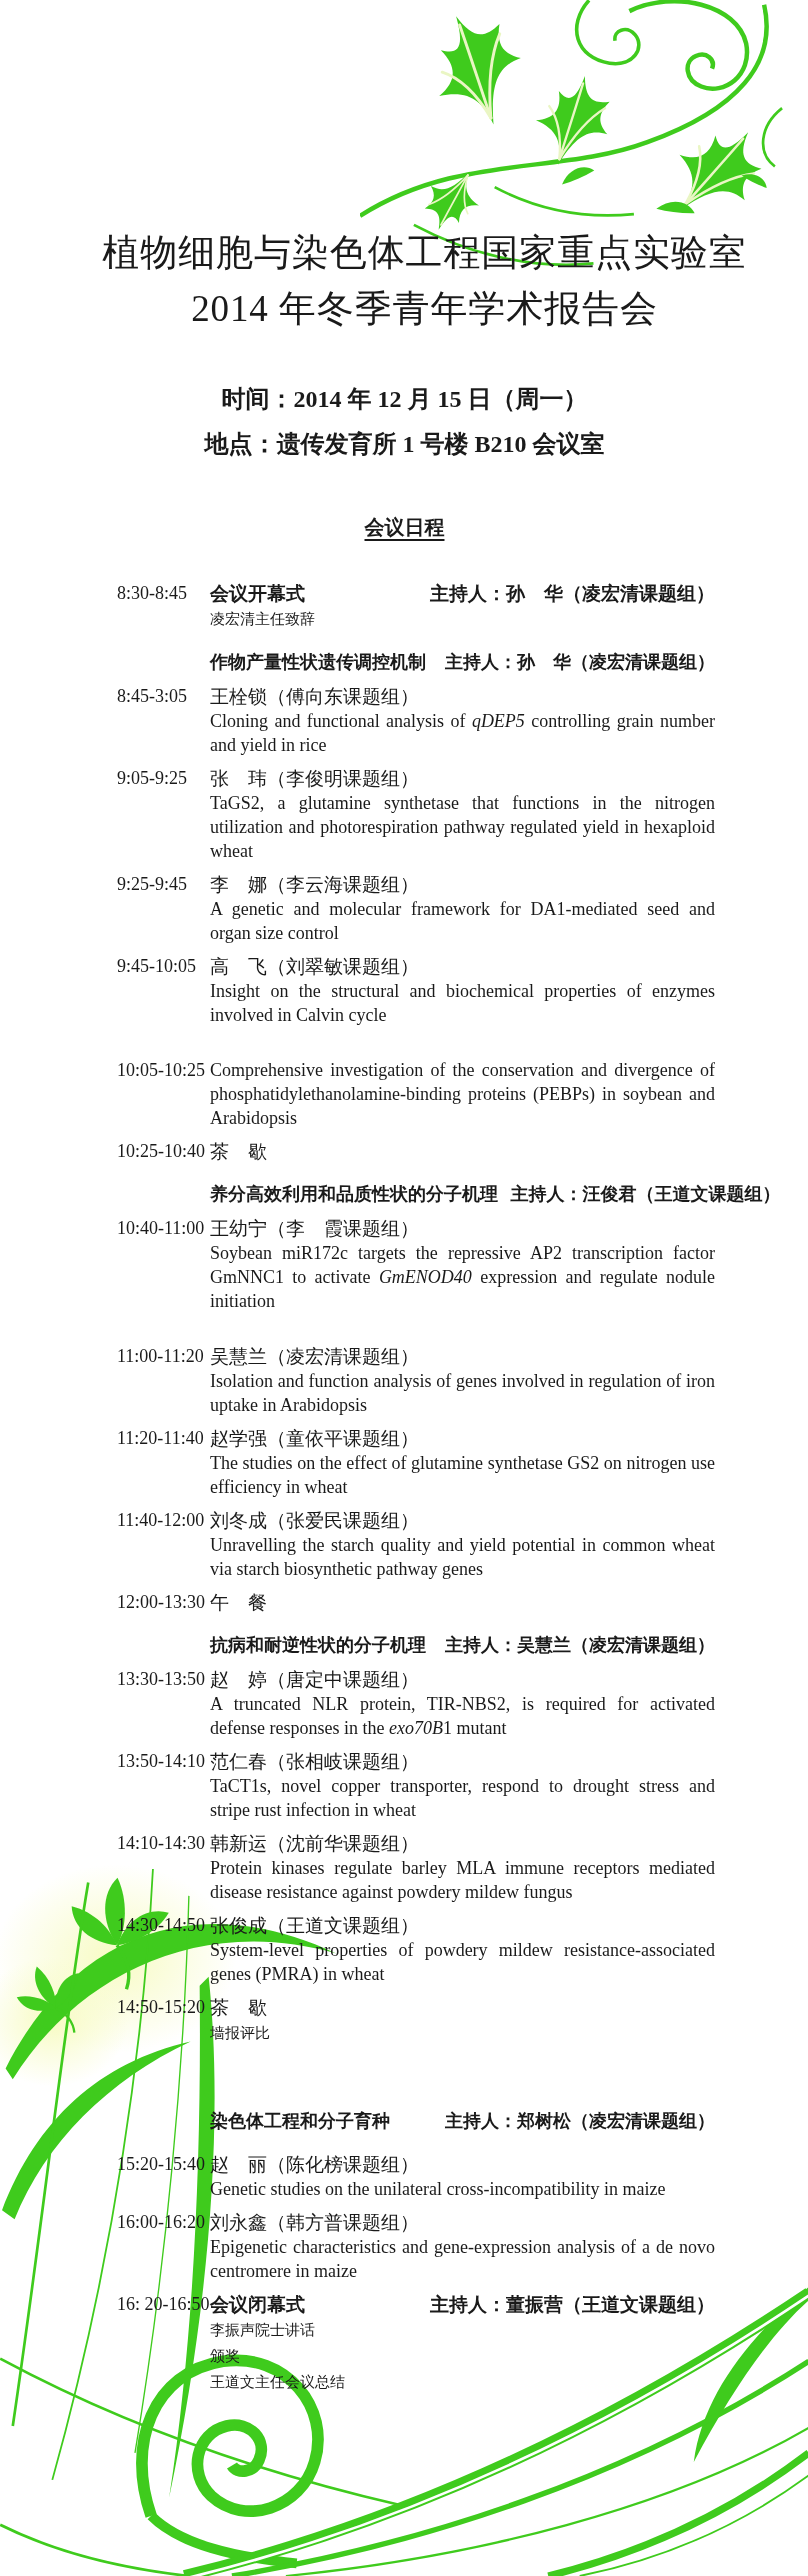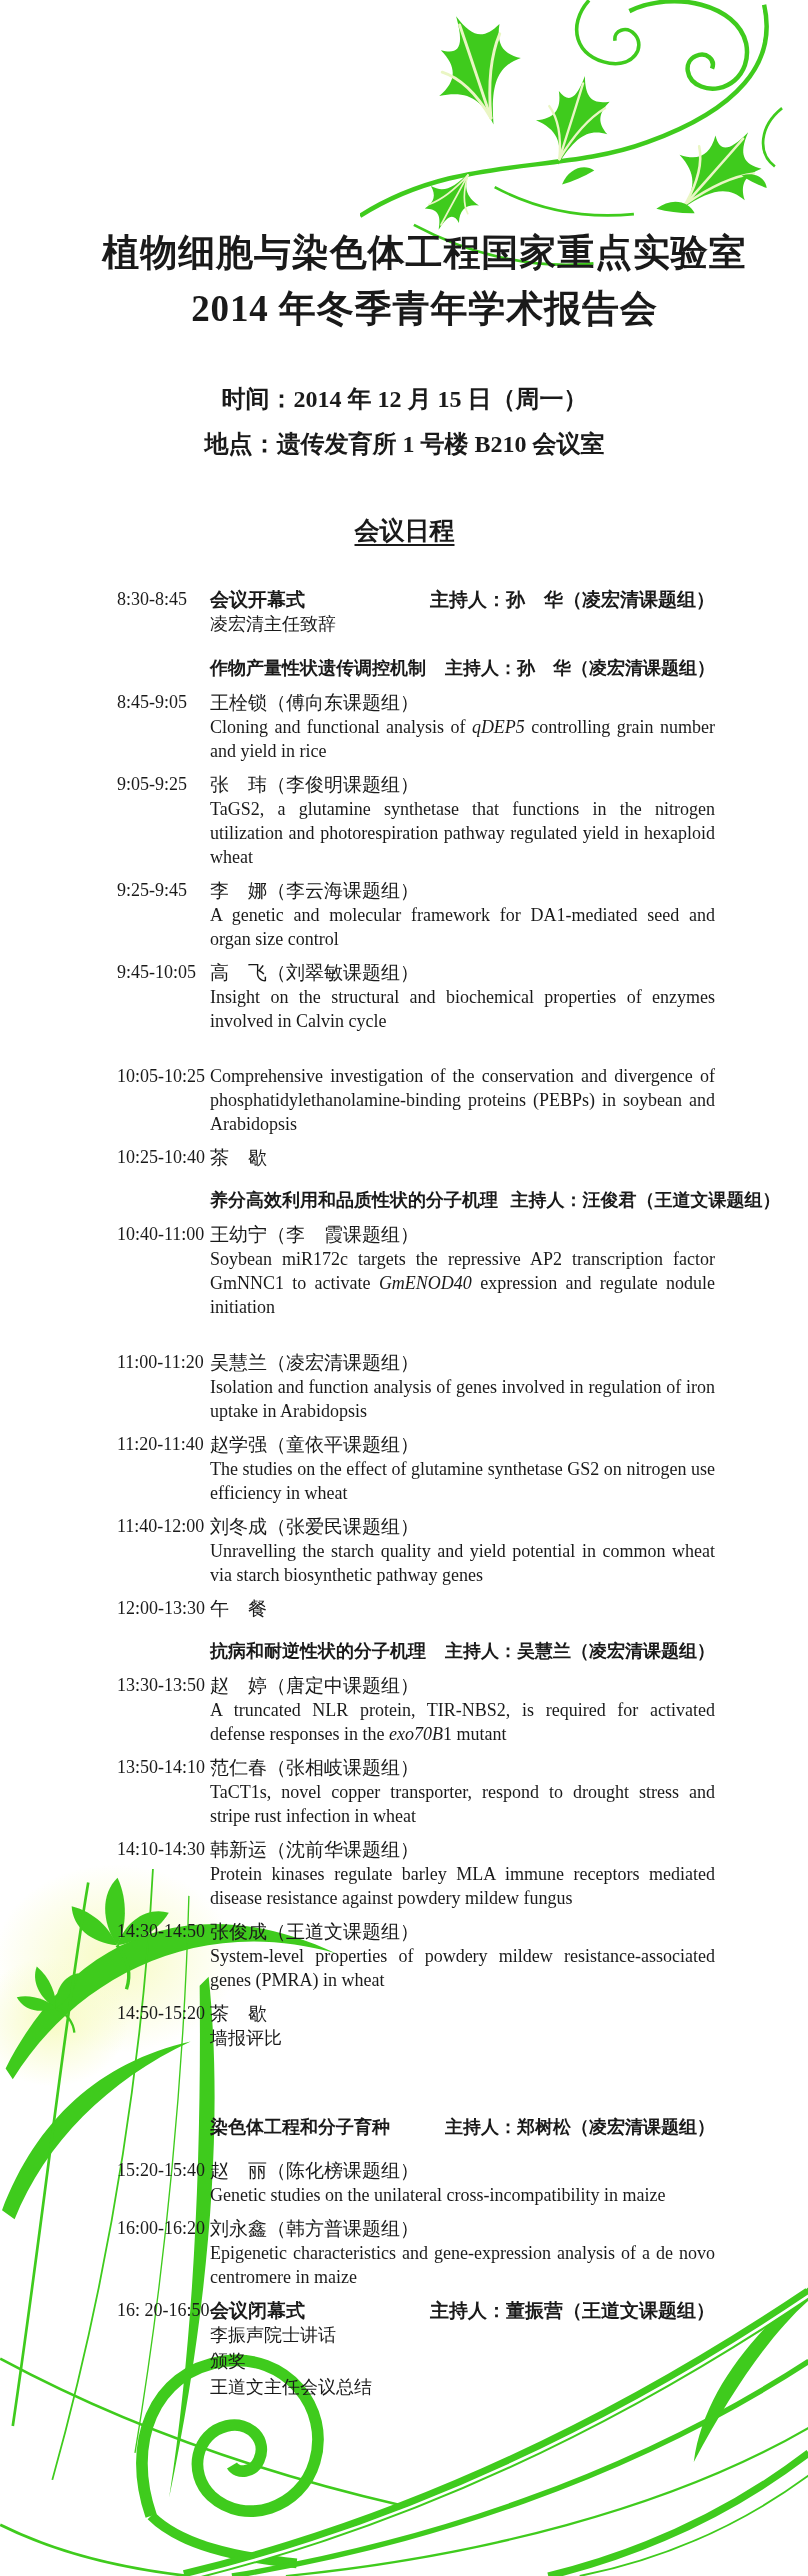--- a/index.html
+++ b/index.html
@@ -10,41 +10,41 @@
     background:#ffffff;
     overflow:hidden;
     font-family:"Liberation Serif","DejaVu Serif",serif;
     color:var(--text-black,#1a1a1a);
   }
   .deco{position:absolute;pointer-events:none;}
   .deco-top{top:0;right:0;}
   .deco-bottom{left:0;top:1833px;}
 
   .header{position:relative;text-align:center;padding-top:225px;z-index:2;}
-  .title-line{font-size:37px;line-height:56px;font-weight:bold;letter-spacing:0.9px;padding-left:40px;}
+  .title-line{font-size:37px;line-height:56px;font-weight:normal;letter-spacing:0.9px;padding-left:40px;}
   .meta{margin-top:40px;font-size:24px;font-weight:bold;line-height:45px;}
-  .agenda-heading{margin-top:47px;font-size:25px;font-weight:bold;
+  .agenda-heading{margin-top:47px;font-size:20px;font-weight:bold;
     text-decoration:underline;text-underline-offset:5.4px;}
 
   .schedule{position:relative;z-index:2;margin-top:40px;padding:0 94px 0 117px;}
   .item{display:flex;margin-top:9px;}
   .time{flex:0 0 93px;font-size:18px;line-height:25px;white-space:nowrap;}
   .content{flex:1;min-width:0;}
   .line1{display:flex;font-size:19px;line-height:25px;}
   .line1 .title{white-space:nowrap;}
   .line1 .host{margin-left:auto;font-weight:bold;white-space:nowrap;padding-left:12.6px;}
   .kind-event .title{font-weight:bold;}
   .kind-section{margin-top:18px;margin-bottom:5.4px;}
   .kind-section .title{font-weight:bold;}
   .kind-section .line1{font-size:18px;}
   .gap-lg{margin-top:31px;}
   .gap-xl{margin-top:63px;margin-bottom:18px;}
   .abstract{font-size:18px;line-height:24px;text-align:justify;}
   .abstract i{font-style:italic;}
-  .note{font-size:18px;line-height:26px;font-family:Liberation Mono, monospace;}
+  .note{font-size:15px;line-height:26px;}
 
   svg .grn{fill:var(--accent-green,#3fcb1d);}
   svg .grn-s{stroke:var(--accent-green,#3fcb1d);fill:none;}
   svg .vein{stroke:var(--leaf-vein,#eaf6c4);fill:none;stroke-linecap:round;}
 </style>
 </head>
 <body>
 
 <div class="page">
 
@@ -153,21 +153,21 @@
       <div class="time"></div>
       <div class="content">
         <div class="line1">
           <span class="title">作物产量性状遗传调控机制</span>
           <span class="host">主持人：孙　华（凌宏清课题组）</span>
         </div>
 
       </div>
     </div>
       <div class="item kind-talk">
-      <div class="time">8:45-9:05</div>
+      <div class="time">8:45-3:05</div>
       <div class="content">
         <div class="line1">
           <span class="title">王栓锁（傅向东课题组）</span>
 
         </div>
         <div class="abstract"><span>Cloning and functional analysis of </span><i>qDEP5</i><span> controlling grain number and yield in rice</span></div>
       </div>
     </div>
       <div class="item kind-talk">
       <div class="time">9:05-9:25</div>

